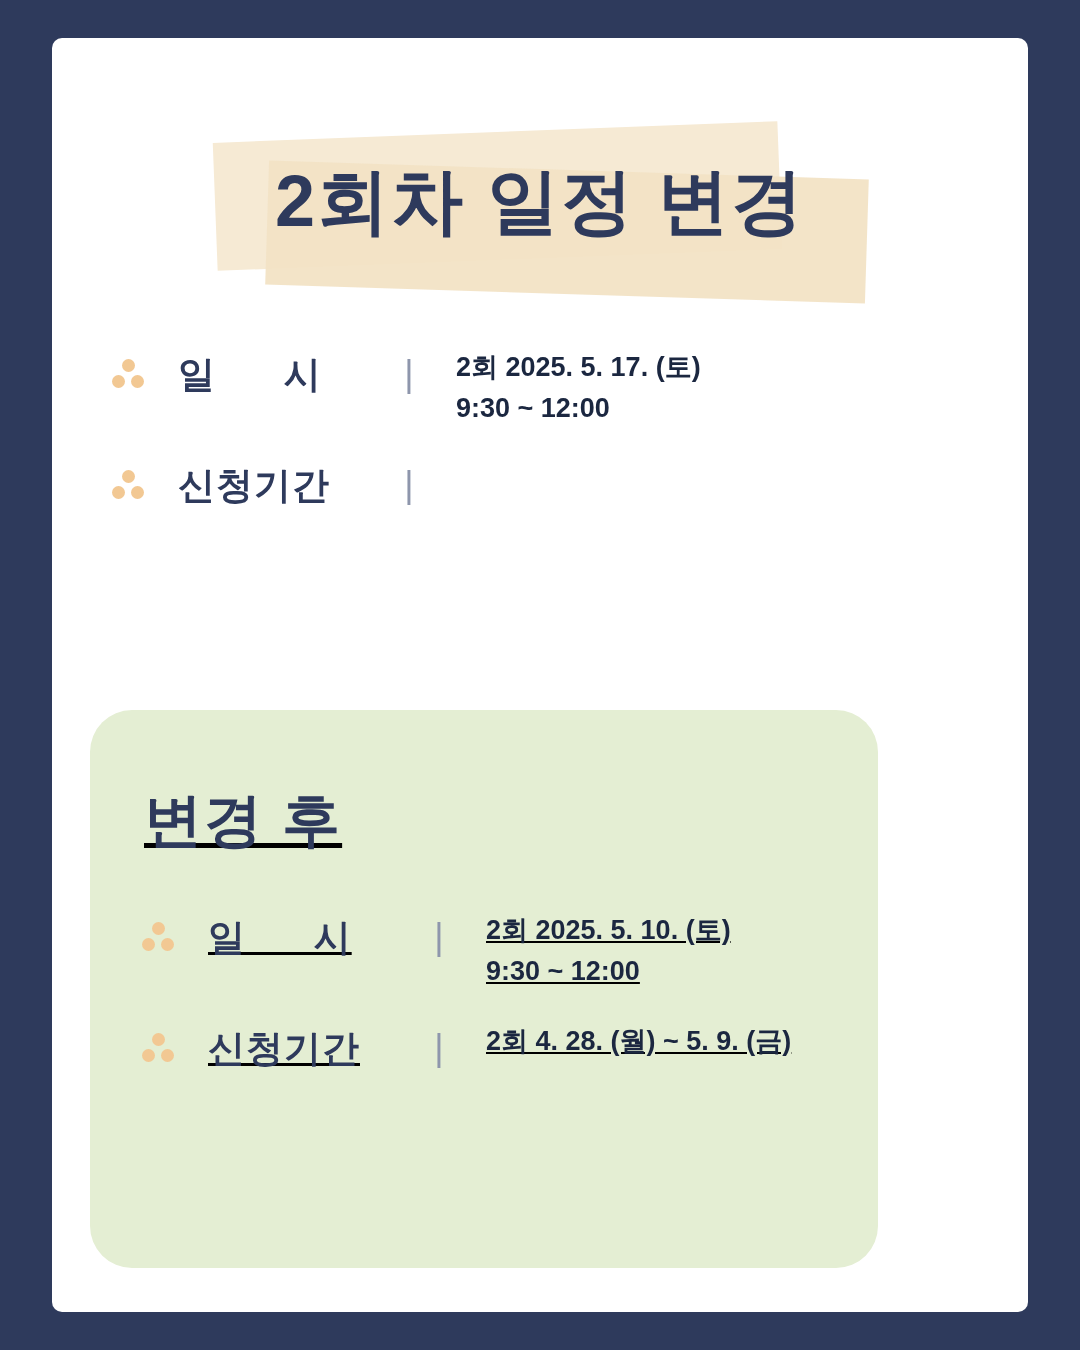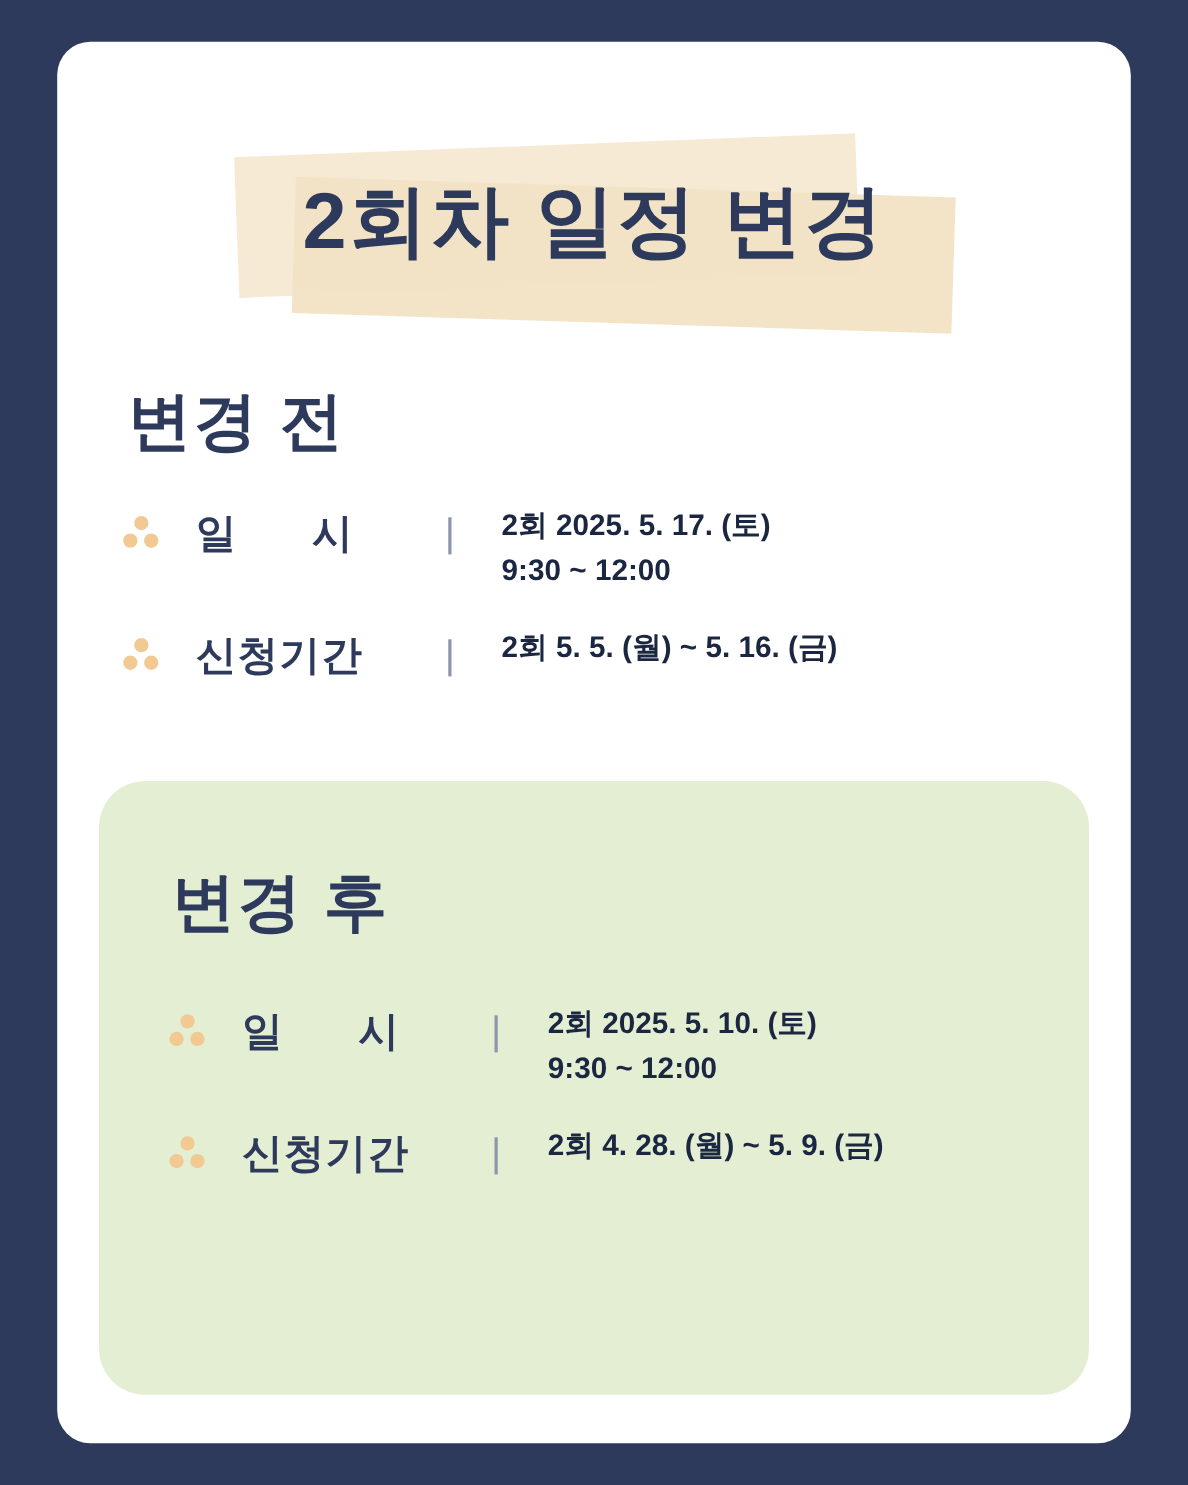--- a/index.html
+++ b/index.html
@@ -22,21 +22,21 @@
     box-sizing: border-box;
   }
 
   .card {
     position: absolute;
     left: 52px;
     top: 38px;
     width: 976px;
     height: 1274px;
     background: #ffffff;
-    border-radius: 30px;
+    border-radius: 10px;
     box-sizing: border-box;
     overflow: hidden;
   }
 
   
   .title-wrap {
     position: absolute;
     left: 0;
     top: 48px;
     width: 976px;
@@ -85,25 +85,26 @@
     box-sizing: border-box;
   }
   .section-before {
     top: 275px;
     height: 390px;
     padding: 0 60px;
   }
   .section-after {
     top: 672px;
     left: 38px;
-    width: 900px;
+    width: 788px;
     height: 558px;
     background: #e4eed3;
     border-radius: 42px;
-    padding: 0 22px;
+    padding: 0 10px;
+    text-decoration: underline;
   }
 
   .section-heading {
     font-size: 58px;
     font-weight: 700;
     color: #2e3a5c;
     letter-spacing: 2px;
     margin: 0;
     padding: 0;
     white-space: nowrap;
@@ -186,21 +187,20 @@
 <div class="poster">
   <div class="card">
 
     <div class="title-wrap">
       <div class="tape tape-a"></div>
       <div class="tape tape-b"></div>
       <div class="title-text">2회차 일정 변경</div>
     </div>
 
     <div class="section section-before">
-      <h2 class="section-heading">변경 전</h2>
       <div class="rows">
 
         <div class="row">
           <div class="bullet">
             <span class="b1"></span>
               <span class="b2"></span>
               <span class="b3"></span>
           </div>
           <div class="label">일      시</div>
           <div class="divider">|</div>
@@ -209,21 +209,20 @@
         </div>
 
         <div class="row">
           <div class="bullet">
             <span class="b1"></span>
               <span class="b2"></span>
               <span class="b3"></span>
           </div>
           <div class="label">신청기간</div>
           <div class="divider">|</div>
-          <div class="value">2회  5.  5. (월) ~ 5.  16. (금)</div>
         </div>
 
       </div>
     </div>
 
     <div class="section section-after">
       <h2 class="section-heading">변경 후</h2>
       <div class="rows">
 
         <div class="row">

